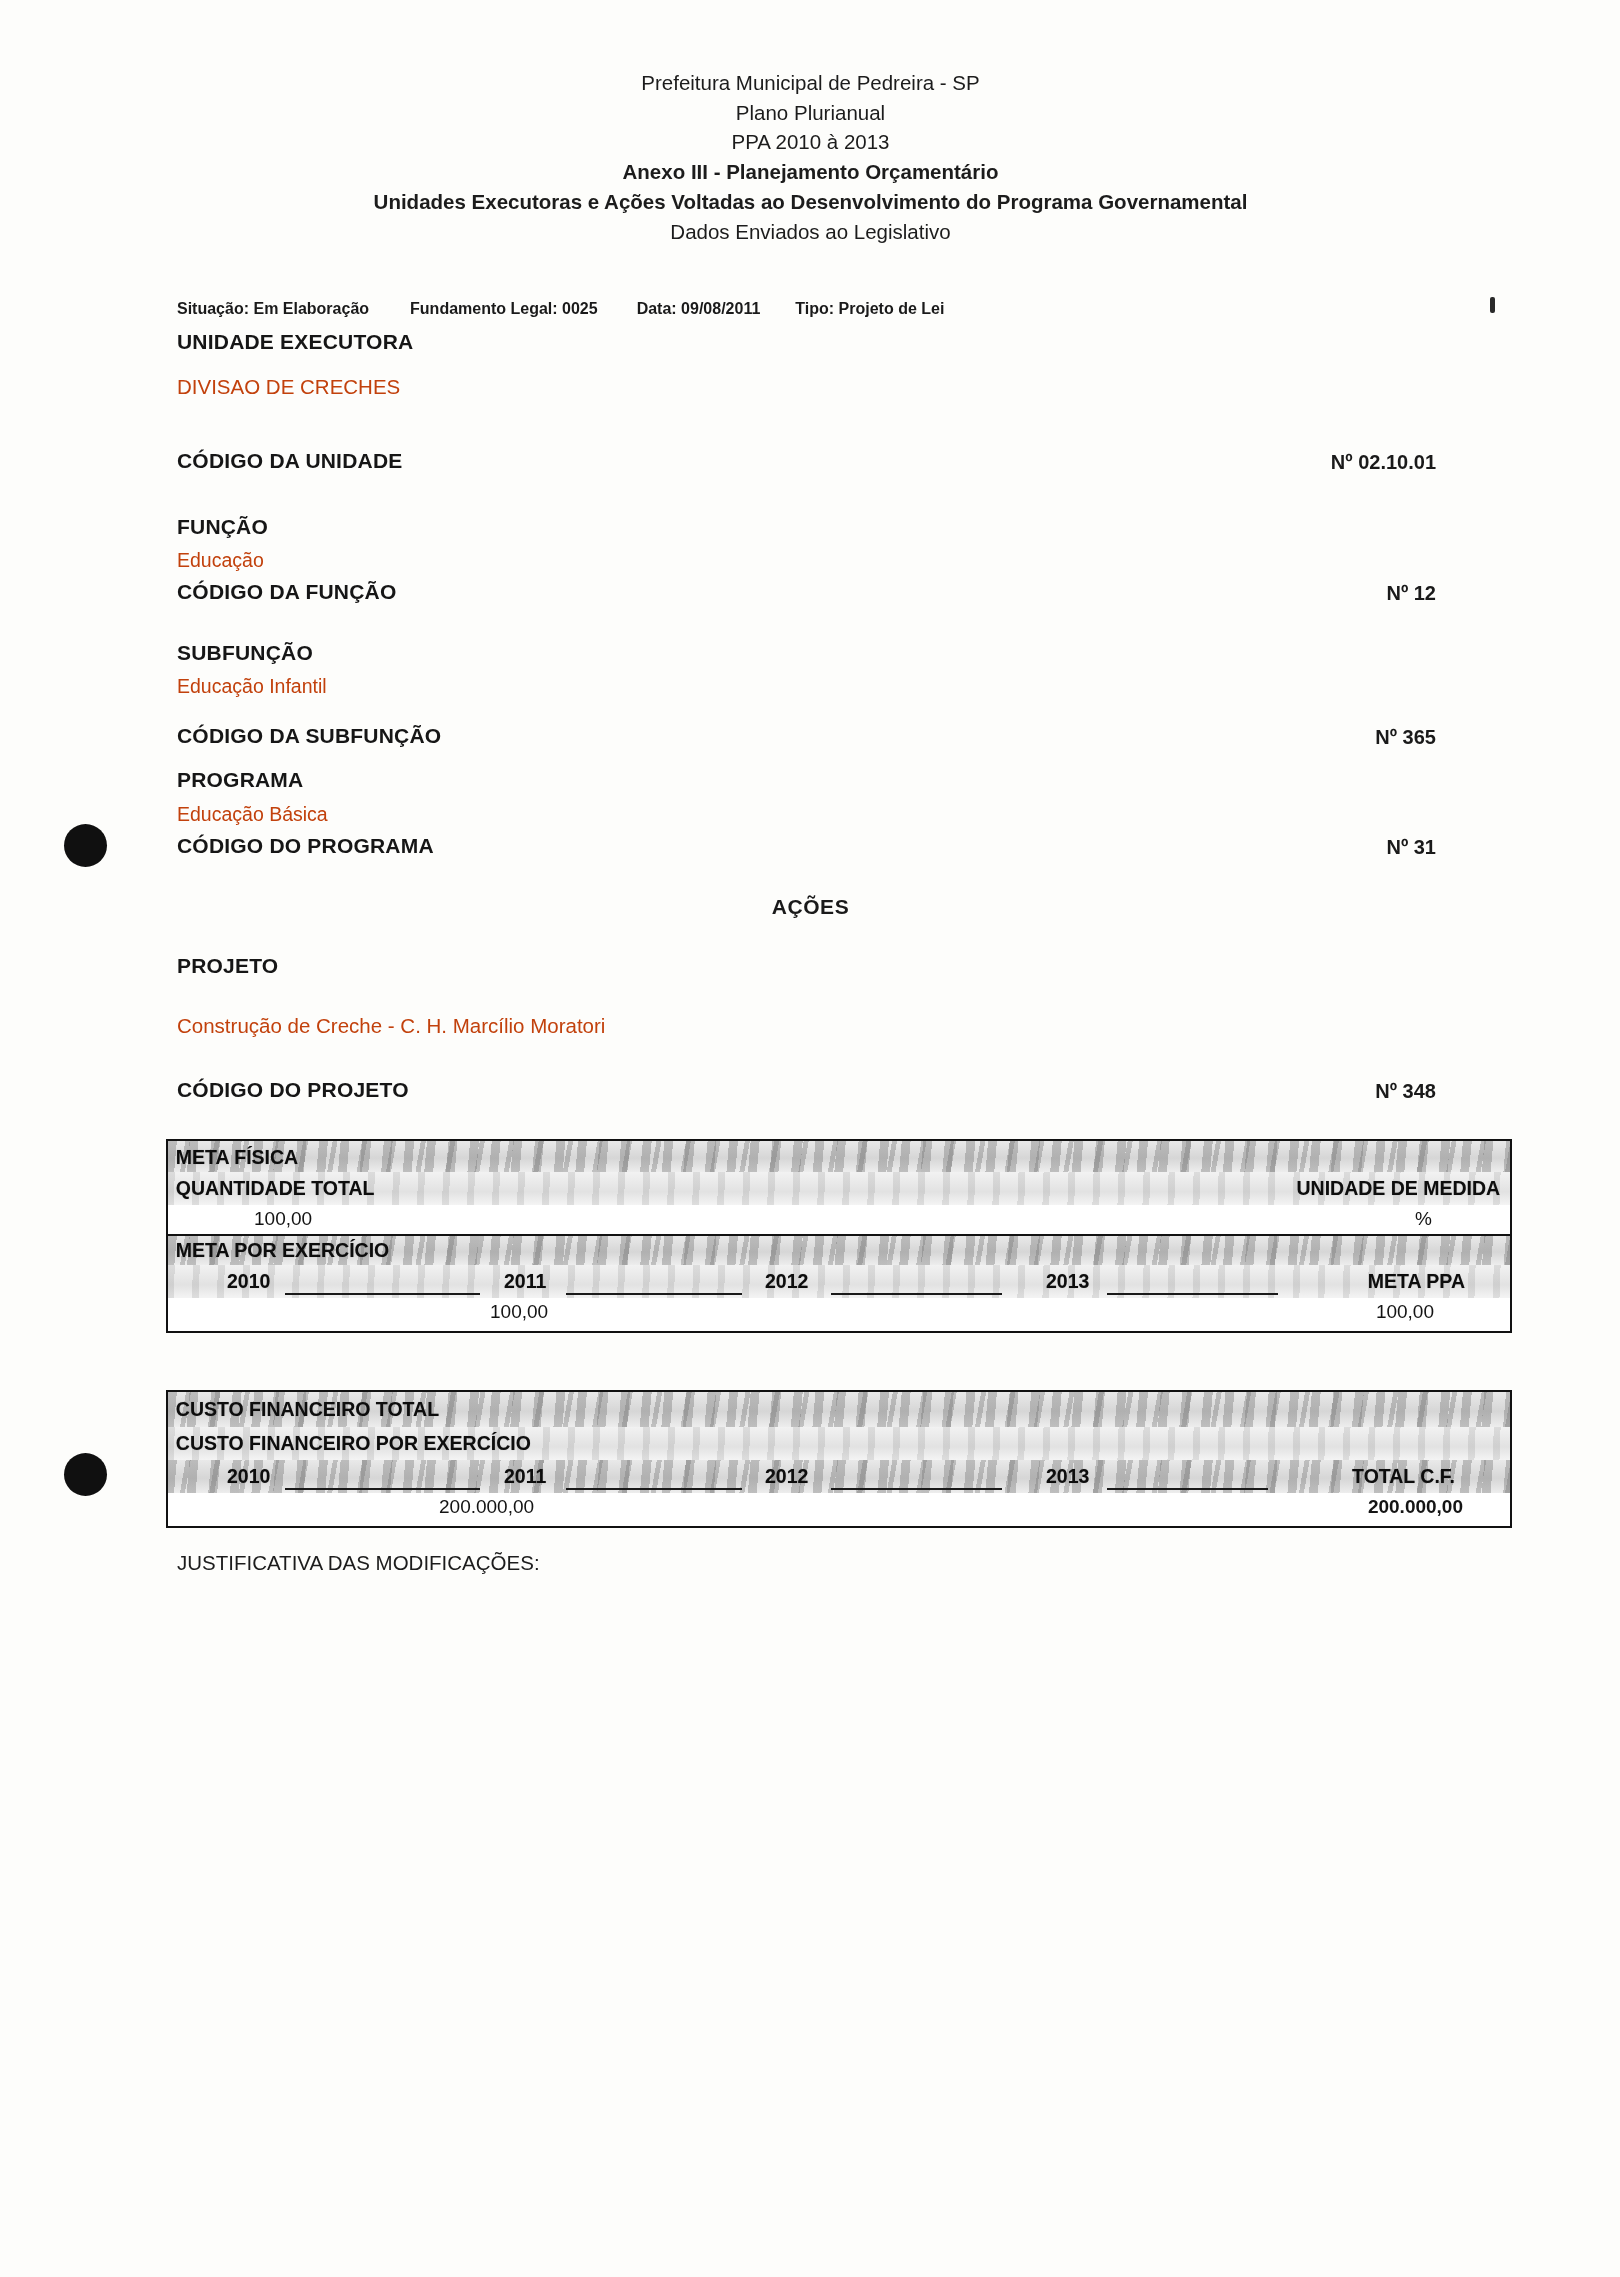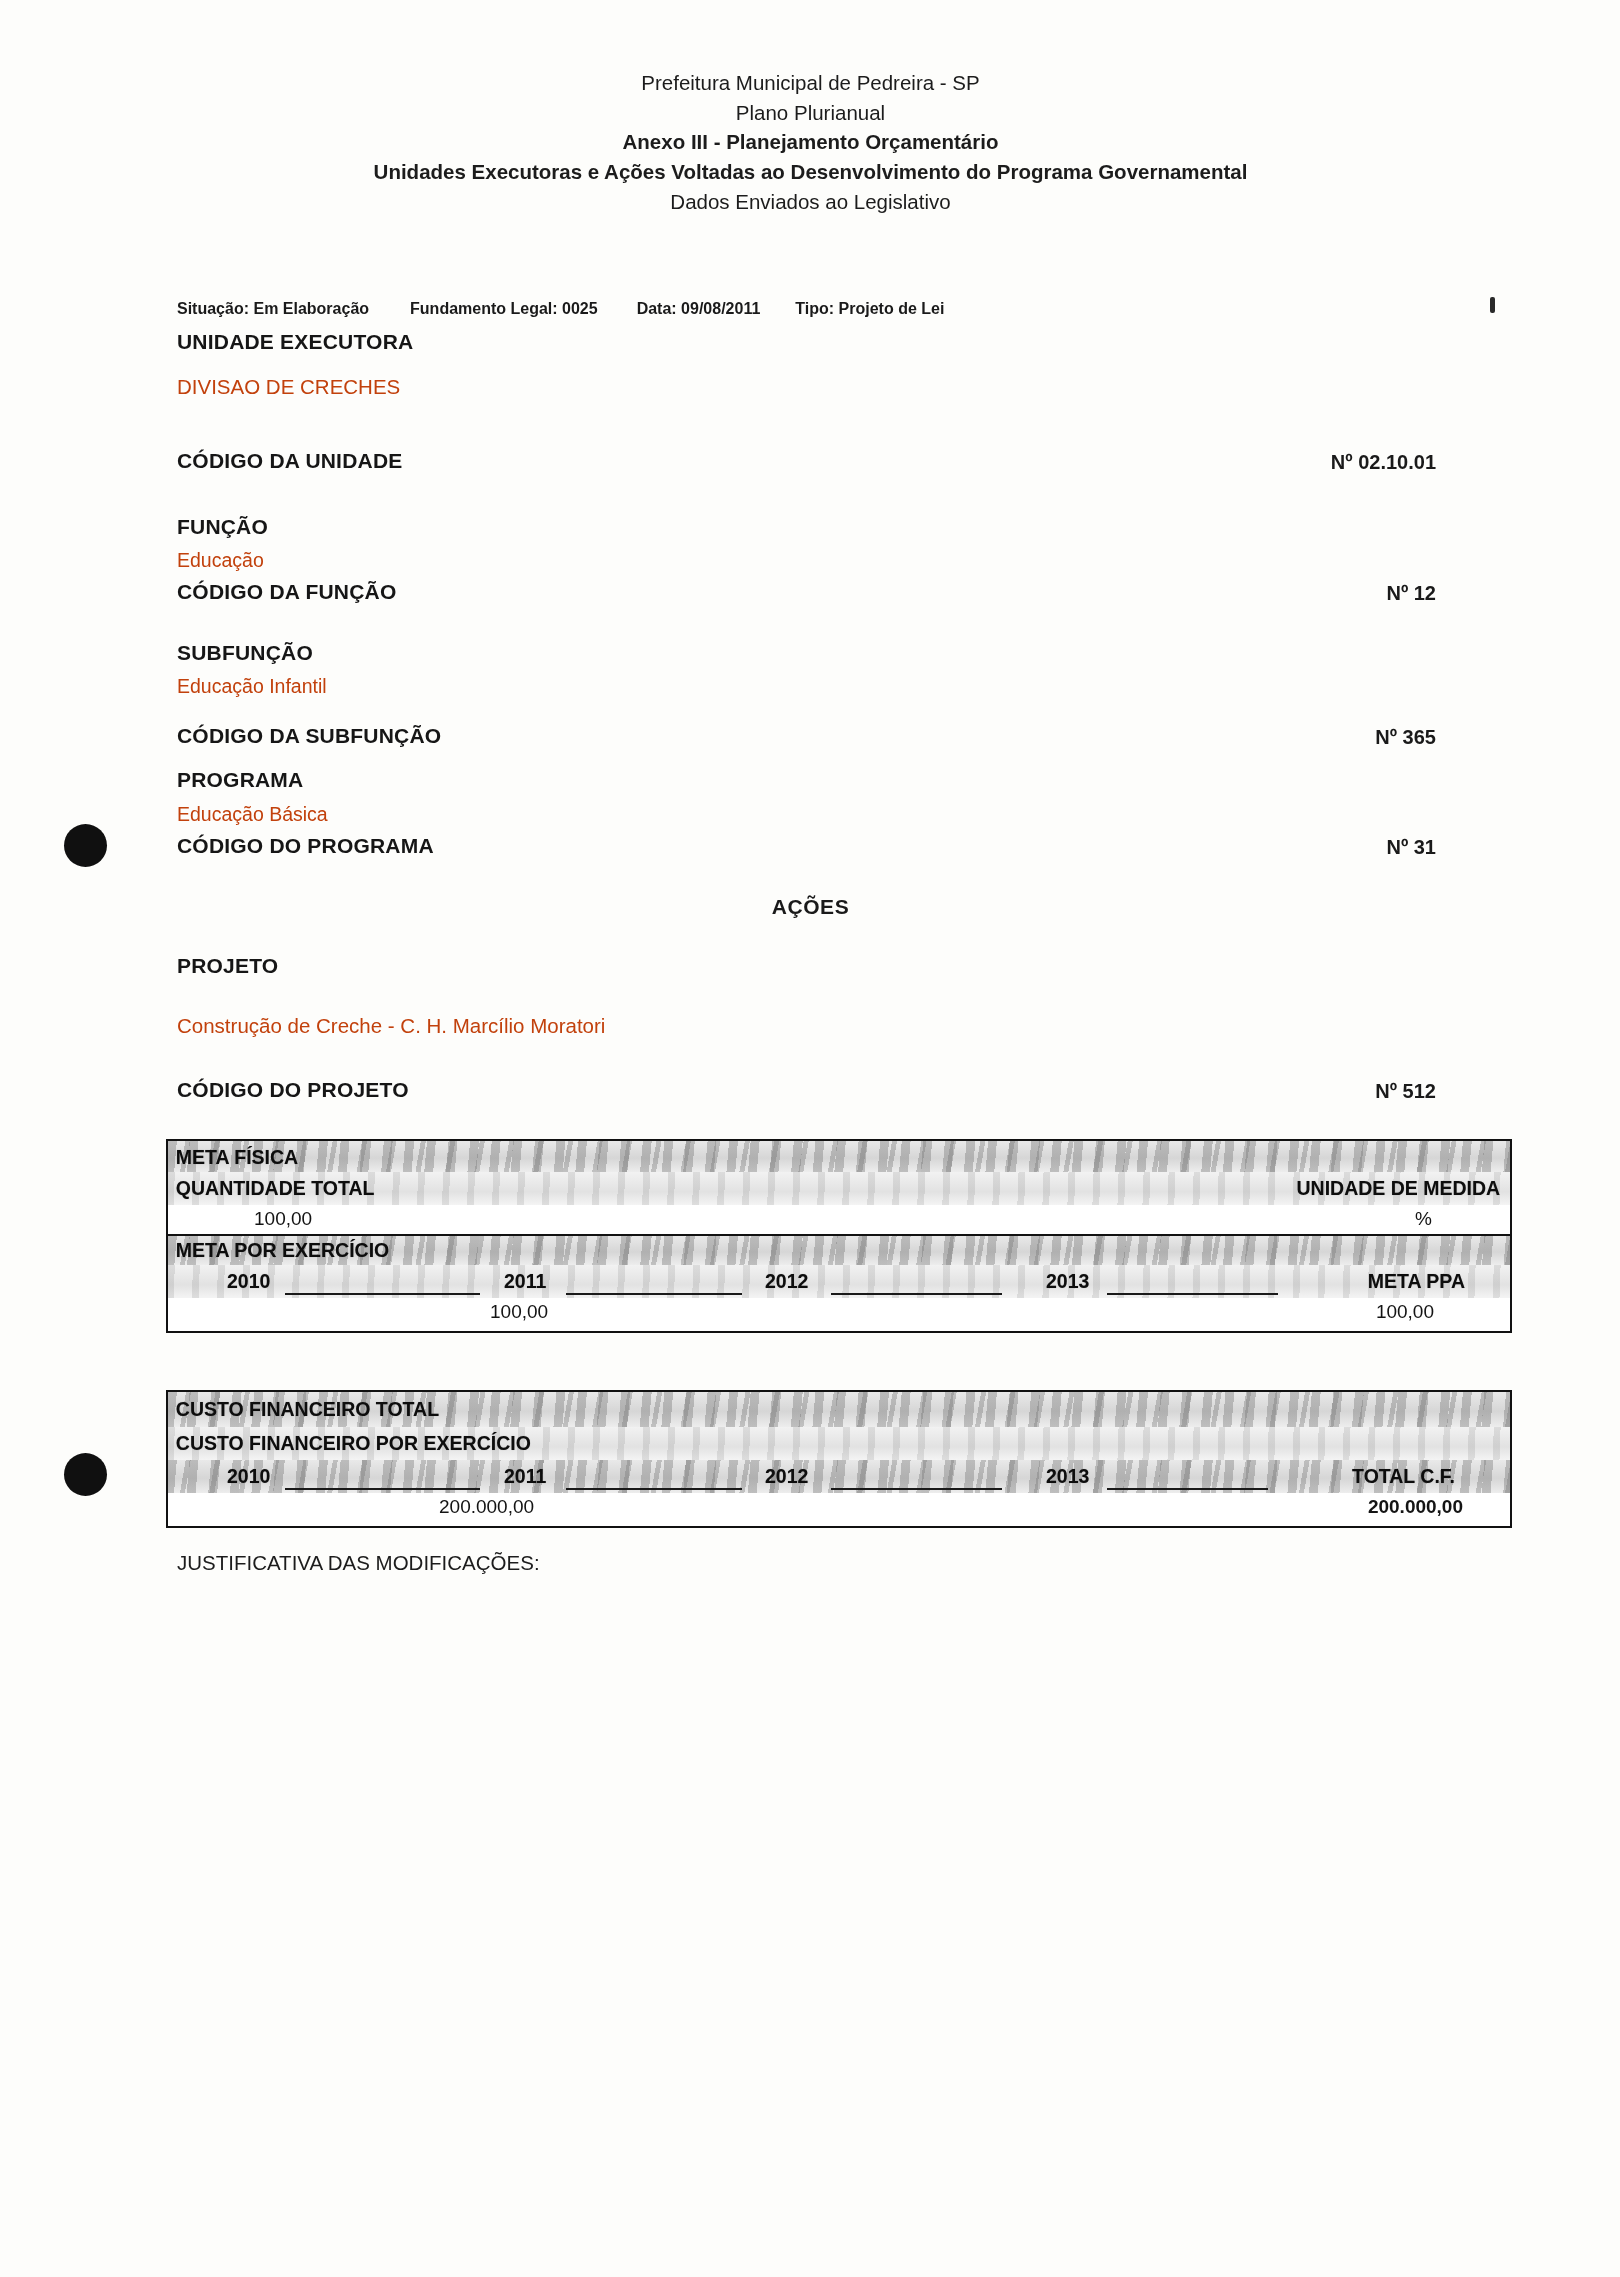--- a/index.html
+++ b/index.html
@@ -173,20 +173,21 @@
 
 <div class="page">
 
   <div class="hole" style="left:64px; top:824px;"></div>
   <div class="hole" style="left:64px; top:1453px;"></div>
   <div class="speck" style="left:1490px; top:297px; width:4.9px; height:15.6px; border-radius:2px;"></div>
 
   <div class="header">
     <div class="l1">Prefeitura Municipal de Pedreira - SP</div>
     <div class="l2">Plano Plurianual</div>
+    <div class="l3">PPA 2010 à 2013</div>
     <div class="l4">Anexo III - Planejamento Orçamentário</div>
     <div class="l5">Unidades Executoras e Ações Voltadas ao Desenvolvimento do Programa Governamental</div>
     <div class="l6">Dados Enviados ao Legislativo</div>
   </div>
 
   <div class="meta-row">
     <span>Situação: Em Elaboração</span><span class="gap1"></span><span>Fundamento Legal: 0025</span><span class="gap2"></span><span>Data: 09/08/2011</span><span class="gap3"></span><span>Tipo: Projeto de Lei</span>
   </div>
 
   <div class="field lbl-bold" style="top:330px;">UNIDADE EXECUTORA</div>
@@ -217,21 +218,21 @@
     <span class="lbl lbl-bold">CÓDIGO DO PROGRAMA</span>
     <span class="num">Nº 31</span>
   </div>
 
   <div class="acoes">AÇÕES</div>
 
   <div class="field lbl-bold" style="top:954px;">PROJETO</div>
   <div class="field lbl-norm" style="top:1014px;">Construção de Creche - C. H. Marcílio Moratori</div>
   <div class="rowline" style="top:1078px;">
     <span class="lbl lbl-bold">CÓDIGO DO PROJETO</span>
-    <span class="num">Nº 512</span>
+    <span class="num">Nº 348</span>
   </div>
 
   <div class="tbl" style="top:1139px;">
     <div class="band" style="height:31px;">
       <span class="t" style="left:7.8px;">META FÍSICA</span>
     </div>
     <div class="band band-light" style="height:33px;">
       <span class="t" style="left:7.8px;">QUANTIDADE TOTAL</span>
       <span class="t" style="right:9.8px;">UNIDADE DE MEDIDA</span>
     </div>

